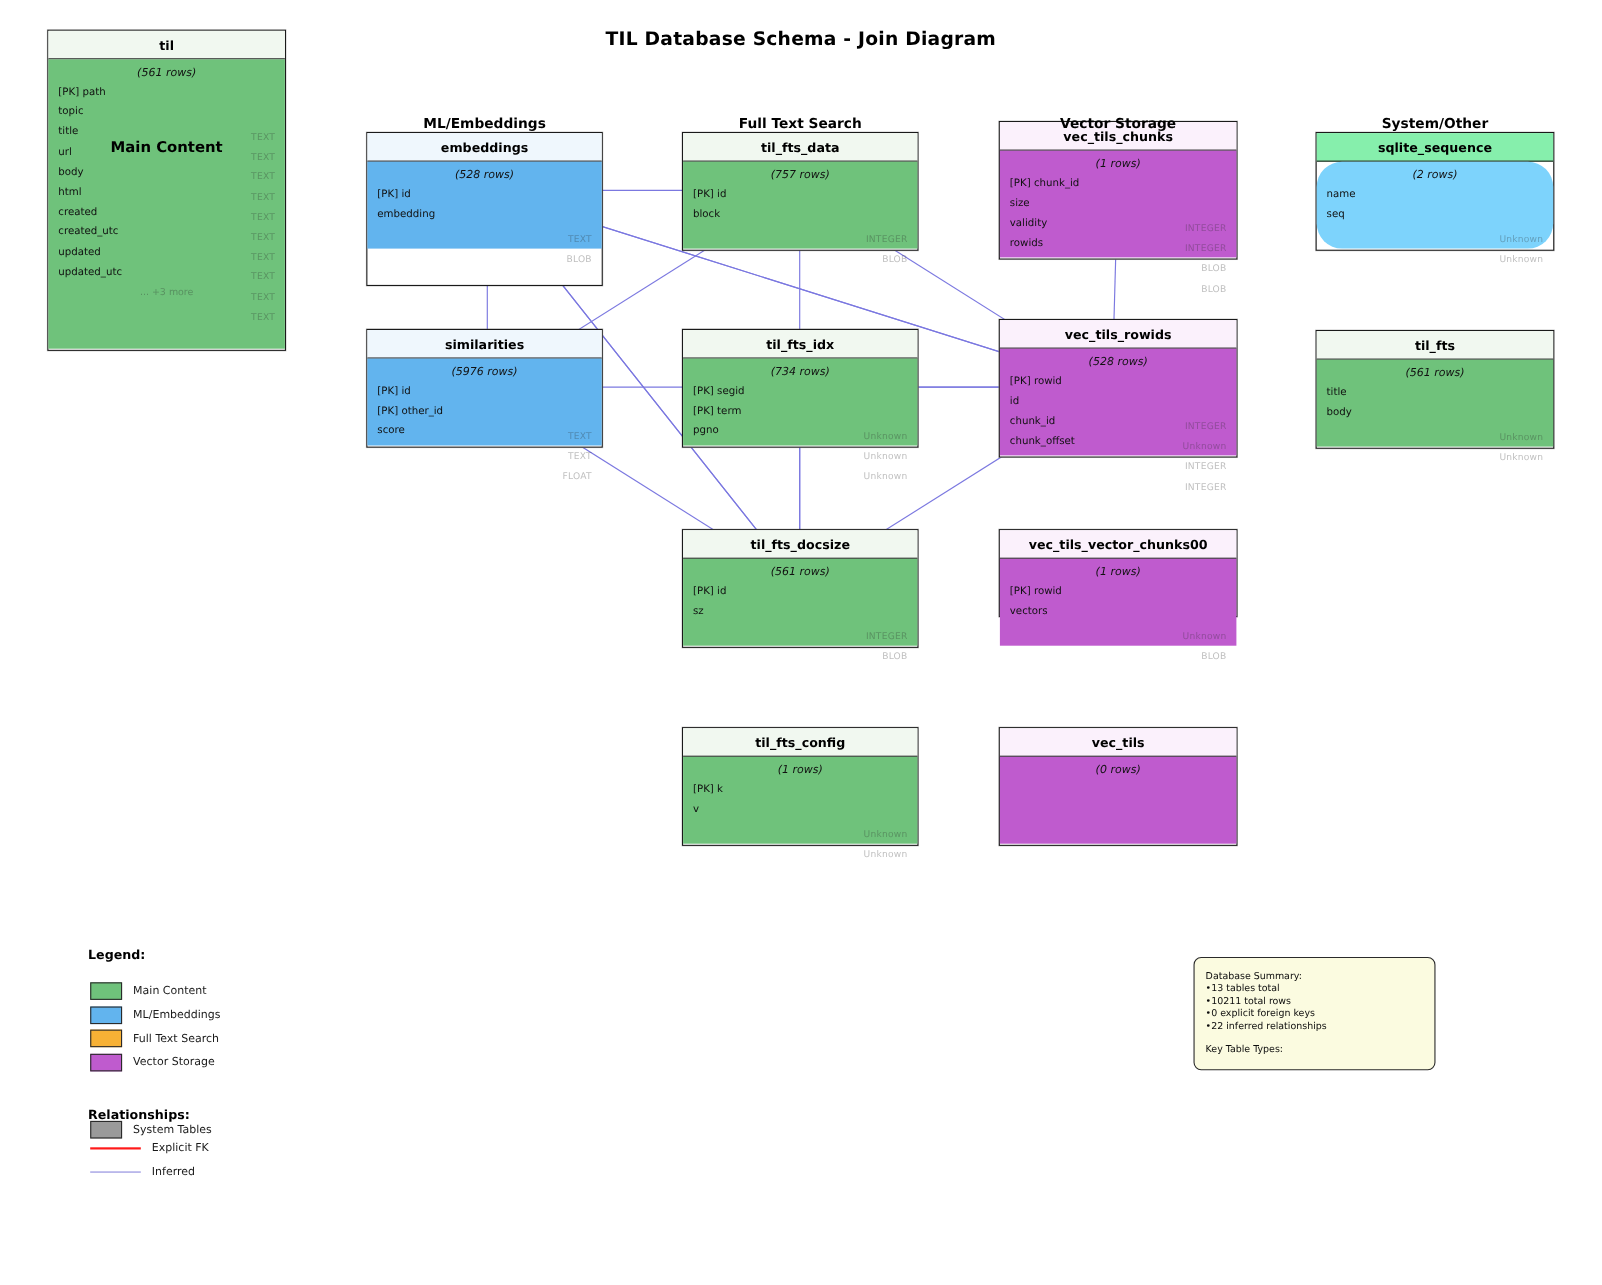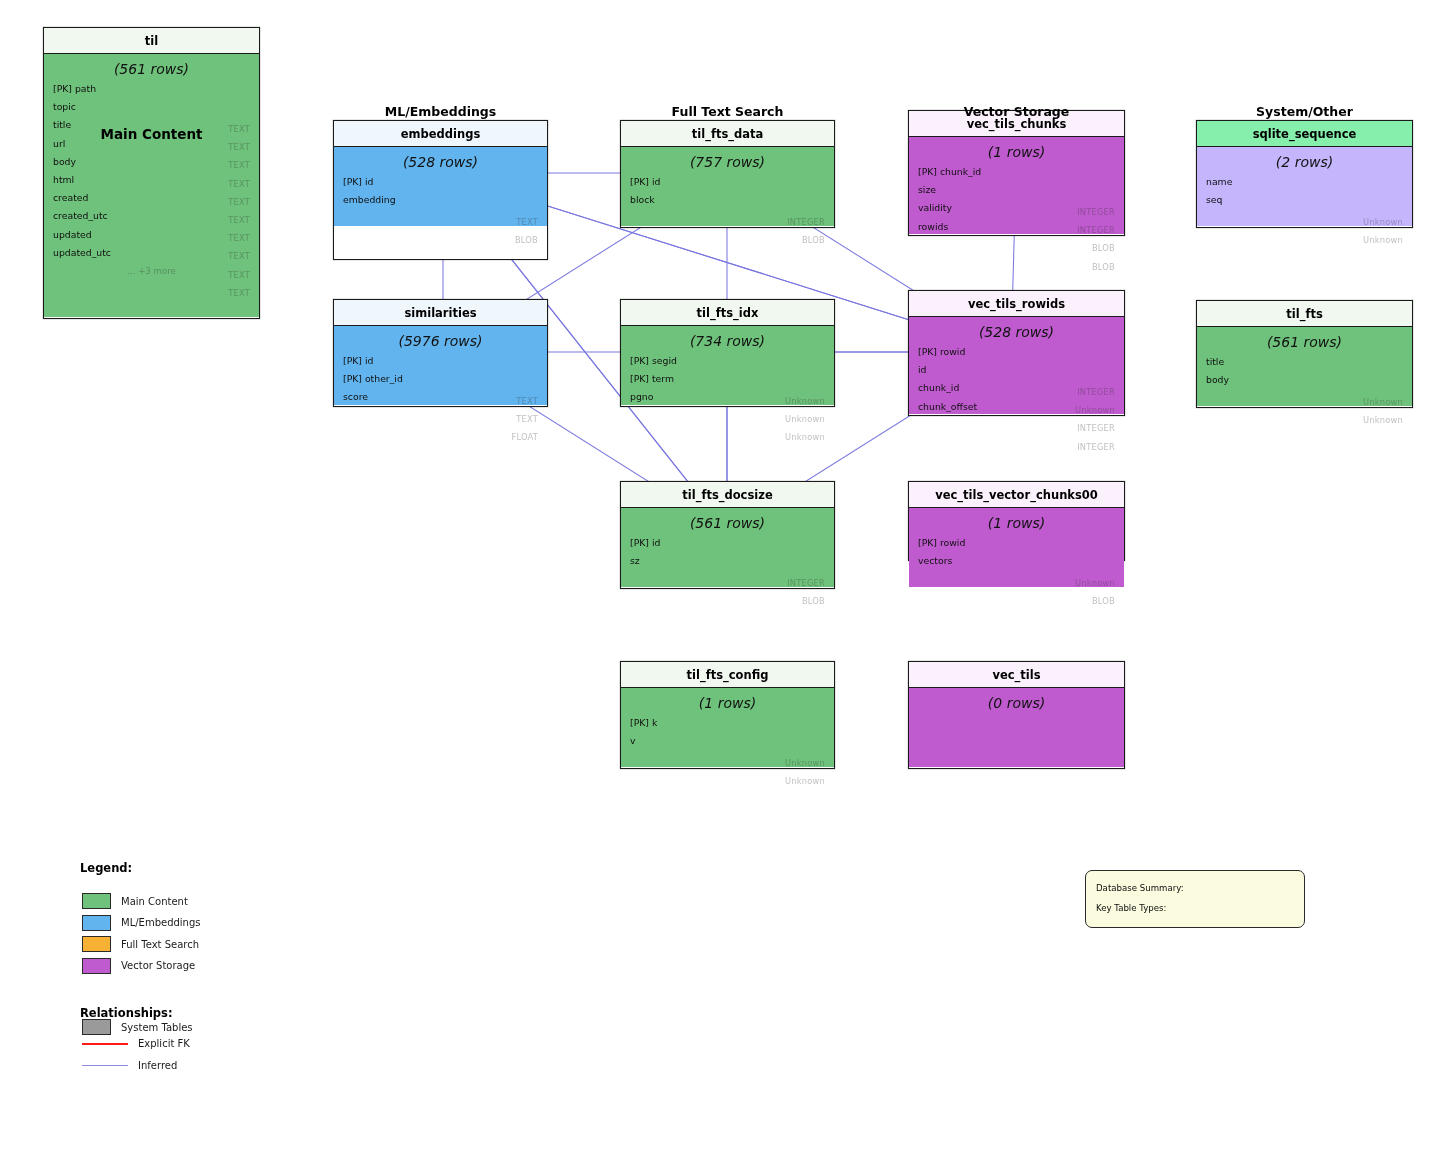--- a/index.html
+++ b/index.html
@@ -58,21 +58,21 @@
     font-weight: bold;
     color: #000;
     border-bottom: 1.6px solid #1a1a1a;
   }
   .tbl-body {
     position: relative;
     padding: 0;
   }
   .rowcount {
     text-align: center;
-    font-size: 14px;
+    font-size: 10px;
     font-style: italic;
     color: #111;
     padding-top: 7px;
     padding-bottom: 3px;
   }
   .fieldlist { padding: 0 9px; }
   .field {
     position: relative;
     height: 18.2px;
     line-height: 18.2px;
@@ -105,21 +105,21 @@
 
   
   .h-green  { background: #f1f8f0; }
   .h-blue   { background: #eff7fd; }
   .h-purple { background: #fbf1fc; }
   .h-grey   { background: #86efac; }
 
   .b-green  { background: #6fc27b; }
   .b-blue   { background: #62b4ee; }
   .b-purple { background: #bf5bce; }
-  .b-grey   { background: #c4b5fd; }
+  .b-grey   { background: #7dd3fc; border-radius: 23px; }
 
   
   .legend-title {
     position: absolute;
     font-size: 11.5px;
     font-weight: bold;
     color: #000;
   }
   .legend-row {
     position: absolute;
@@ -181,20 +181,21 @@
         <line x1="443" y1="173" x2="443" y2="352" marker-end="url(#arrowInf)"></line>
         <line x1="727" y1="352" x2="727" y2="531" marker-end="url(#arrowInf)"></line>
         <line x1="727" y1="352" x2="1011" y2="352" marker-end="url(#arrowInf)"></line>
         <line x1="727" y1="173" x2="1011" y2="352" marker-end="url(#arrowInf)"></line>
         <line x1="727" y1="531" x2="1011" y2="352" marker-end="url(#arrowInf)"></line>
         <line x1="1016" y1="172" x2="1011" y2="352" marker-end="url(#arrowInf)"></line>
         <line x1="443" y1="173" x2="1011" y2="352" marker-end="url(#arrowInf)"></line>
       </g>
   </svg>
 
+  <div class="diagram-title">TIL Database Schema - Join Diagram</div>
 
   <div id="group-labels">
       <div class="group-label" style="left: 333px; top: 104px; width: 215px;">ML/Embeddings</div>
       <div class="group-label" style="left: 620px; top: 104px; width: 215px;">Full Text Search</div>
       <div class="group-label" style="left: 908px; top: 104px; width: 217px;">Vector Storage</div>
       <div class="group-label" style="left: 1196px; top: 104px; width: 217px;">System/Other</div>
     </div>
   <div id="tables">
       <div class="tbl" style="left: 43px; top: 27px; width: 217px; height: 292px;">
         <div class="tbl-head h-green">til</div>
@@ -371,17 +372,23 @@
         <div class="legend-text">Explicit FK</div>
       </div>
       <div class="legend-row" style="left: 82px; top: 1060px;">
         <div class="line-sample thin" style="border-top-color: rgb(139, 136, 221);"></div>
         <div class="legend-text">Inferred</div>
       </div>
     </div>
 
   <div class="summary">
     <div class="hd">Database Summary:</div>
+    <ul id="summary-stats">
+        <li>13 tables total</li>
+        <li>10211 total rows</li>
+        <li>0 explicit foreign keys</li>
+        <li>22 inferred relationships</li>
+      </ul>
     <div class="gap"></div>
     <div class="hd">Key Table Types:</div>
   </div>
 
 </div>
 
 </body></html>

